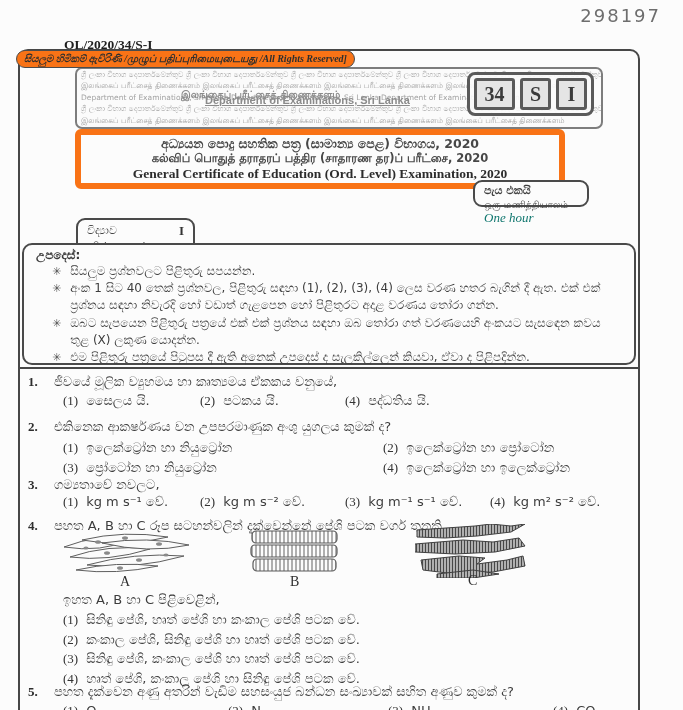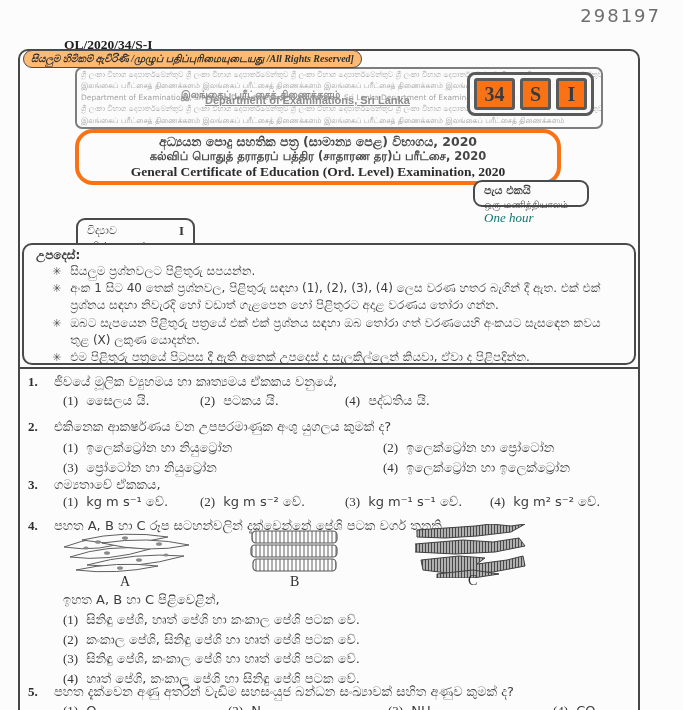--- a/index.html
+++ b/index.html
@@ -8,49 +8,49 @@
     background:#fcfcfc;color:#3d3d3d;
     font-family:"DejaVu Sans","Liberation Sans",sans-serif;
   }
   .serif{font-family:"Liberation Serif","DejaVu Serif",serif;}
   
   .serial{position:absolute;top:5px;right:22px;font-size:18px;letter-spacing:2px;color:#6e6e6e;}
   .paper-code{position:absolute;top:37px;left:20px;font-weight:bold;font-size:13.5px;color:#1f1f1f;font-family:"Liberation Serif",serif;margin-left:44px;}
   
   .outer-box{position:absolute;left:18px;top:49px;width:618px;height:700px;border:2px solid #474747;border-radius:10px;}
   .rights-label{
-    position:absolute;left:23px;top:50px;height:16px;max-width:360px;padding:0 7px;
-    display:flex;align-items:center;border:1.5px solid #4c4c4c;border-radius:9px;background:#fdba74;
+    position:absolute;left:16px;top:50px;height:16px;max-width:360px;padding:0 7px;
+    display:flex;align-items:center;border:1.5px solid #4c4c4c;border-radius:9px;background:#f97316;
     font-family:"Liberation Serif",serif;font-style:italic;font-weight:bold;font-size:10px;color:#2e2e2e;white-space:nowrap;z-index:4;
   }
   
   .wm-box{
     position:absolute;left:75px;top:67px;width:524px;height:58px;overflow:hidden;
     border:2px solid #7d7d7d;border-radius:7px;background:#fbfbfb;
   }
   .wm-line{white-space:nowrap;overflow:hidden;font-size:7.5px;line-height:11.4px;color:#a3a3a3;padding-left:4px;}
   .wm-overlay{position:absolute;left:0;top:0;width:100%;height:100%;pointer-events:none;}
   .wm-bold{position:absolute;font-weight:bold;color:#8b8b8b;white-space:nowrap;}
   .wm-bold.si{top:0;left:120px;font-size:11px;}
   .wm-bold.ta{top:20px;left:104px;font-size:10px;}
   .wm-bold.en{top:25px;left:128px;font-size:11px;text-decoration:underline;font-family:Liberation Sans, sans-serif;}
   
   .index-box{
     position:absolute;left:467px;top:72px;display:flex;gap:5px;padding:3px 4px;
     border:3px solid #5a5a5a;border-radius:8px;background:rgba(250,250,250,.9);z-index:5;
   }
   .index-cell{
-    height:26px;border:3px solid #5a5a5a;border-radius:3px;background:#f97316;
+    height:26px;border:3px solid #5a5a5a;border-radius:3px;background:#e5e5e5;
     display:flex;align-items:center;justify-content:center;
     font-family:"Liberation Serif",serif;font-weight:bold;font-size:20px;color:#3b3b3b;
   }
   .index-cell.c0{width:35px;} .index-cell.c1{width:25px;} .index-cell.c2{width:25px;}
   
   .title-box{
-    position:absolute;left:75px;top:129px;width:478px;height:48px;border:4px solid #f97316;border-radius:18px;
+    position:absolute;left:75px;top:129px;width:478px;height:48px;border:6px solid #f97316;border-radius:6px;
     text-align:center;background:#fcfcfc;
   }
   .title-si{font-size:12.5px;font-weight:bold;line-height:15px;margin-top:1px;color:#474747;}
   .title-ta{font-size:11.5px;font-weight:bold;line-height:15px;color:#474747;}
   .title-en{font-family:"Liberation Serif",serif;font-weight:bold;font-size:13.5px;line-height:16px;color:#2c2c2c;}
   
   .subject-box{
     position:absolute;left:76px;top:182px;width:97px;height:50px;border:2px solid #4a4a4a;border-radius:9px;
     padding:3px 9px 0;box-sizing:content-box;background:#fcfcfc;margin-top:36px;
   }
@@ -180,21 +180,21 @@
   </div>
   <div class="opt-row row2" style="top:438px;">
     <span class="opt"><span class="onum">(1)</span><span>ඉලෙක්ට්‍රෝන හා නියුට්‍රෝන</span></span>
     <span class="opt"><span class="onum">(2)</span><span>ඉලෙක්ට්‍රෝන හා ප්‍රෝටෝන</span></span>
     <span class="opt"><span class="onum">(3)</span><span>ප්‍රෝටෝන හා නියුට්‍රෝන</span></span>
     <span class="opt"><span class="onum">(4)</span><span>ඉලෙක්ට්‍රෝන හා ඉලෙක්ට්‍රෝන</span></span>
   </div>
 
   <div class="q-line" style="left:28px;top:477px;">
     <span class="q-num">3.</span>
-    <span>ගම්‍යතාවේ ඒකකය,</span>
+    <span>ගම්‍යතාවේ නවලට,</span>
   </div>
   <div class="opt-row row4a" style="top:494px;">
     <span class="opt"><span class="onum">(1)</span><span>kg m s⁻¹ වේ.</span></span>
     <span class="opt"><span class="onum">(2)</span><span>kg m s⁻² වේ.</span></span>
     <span class="opt"><span class="onum">(3)</span><span>kg m⁻¹ s⁻¹ වේ.</span></span>
     <span class="opt"><span class="onum">(4)</span><span>kg m² s⁻² වේ.</span></span>
   </div>
 
   <div class="q-line" style="left:28px;top:518px;">
     <span class="q-num">4.</span>

